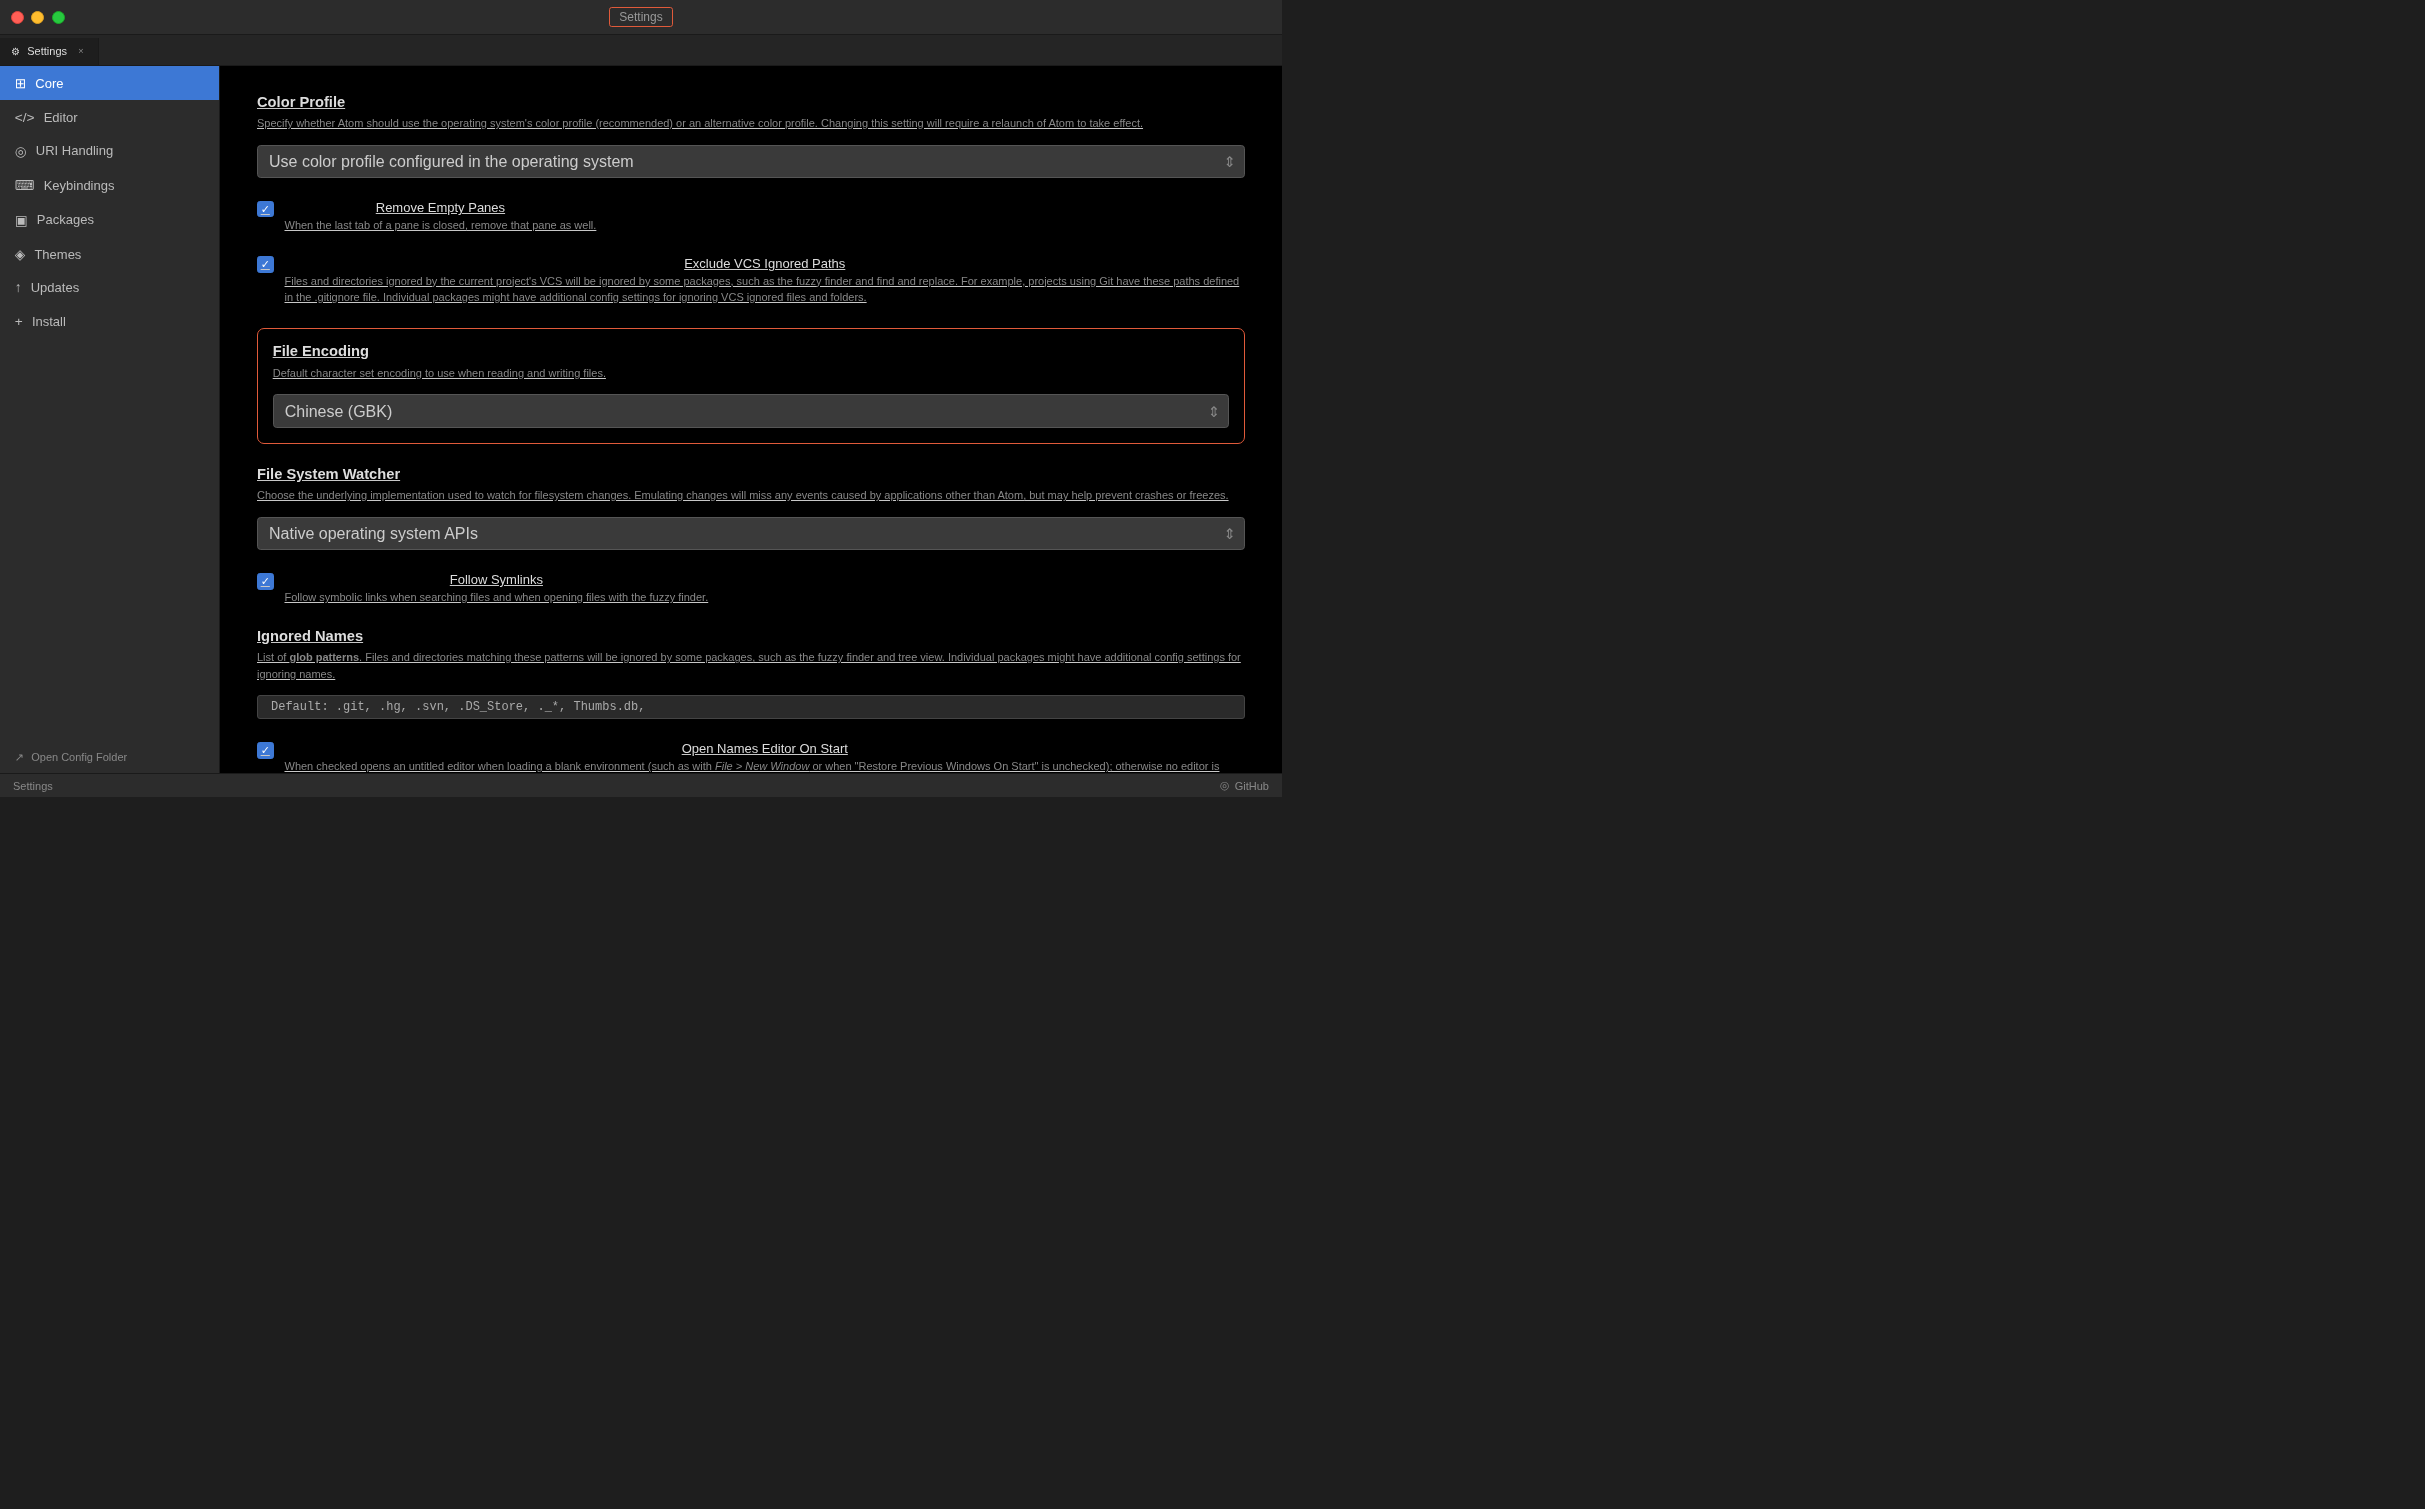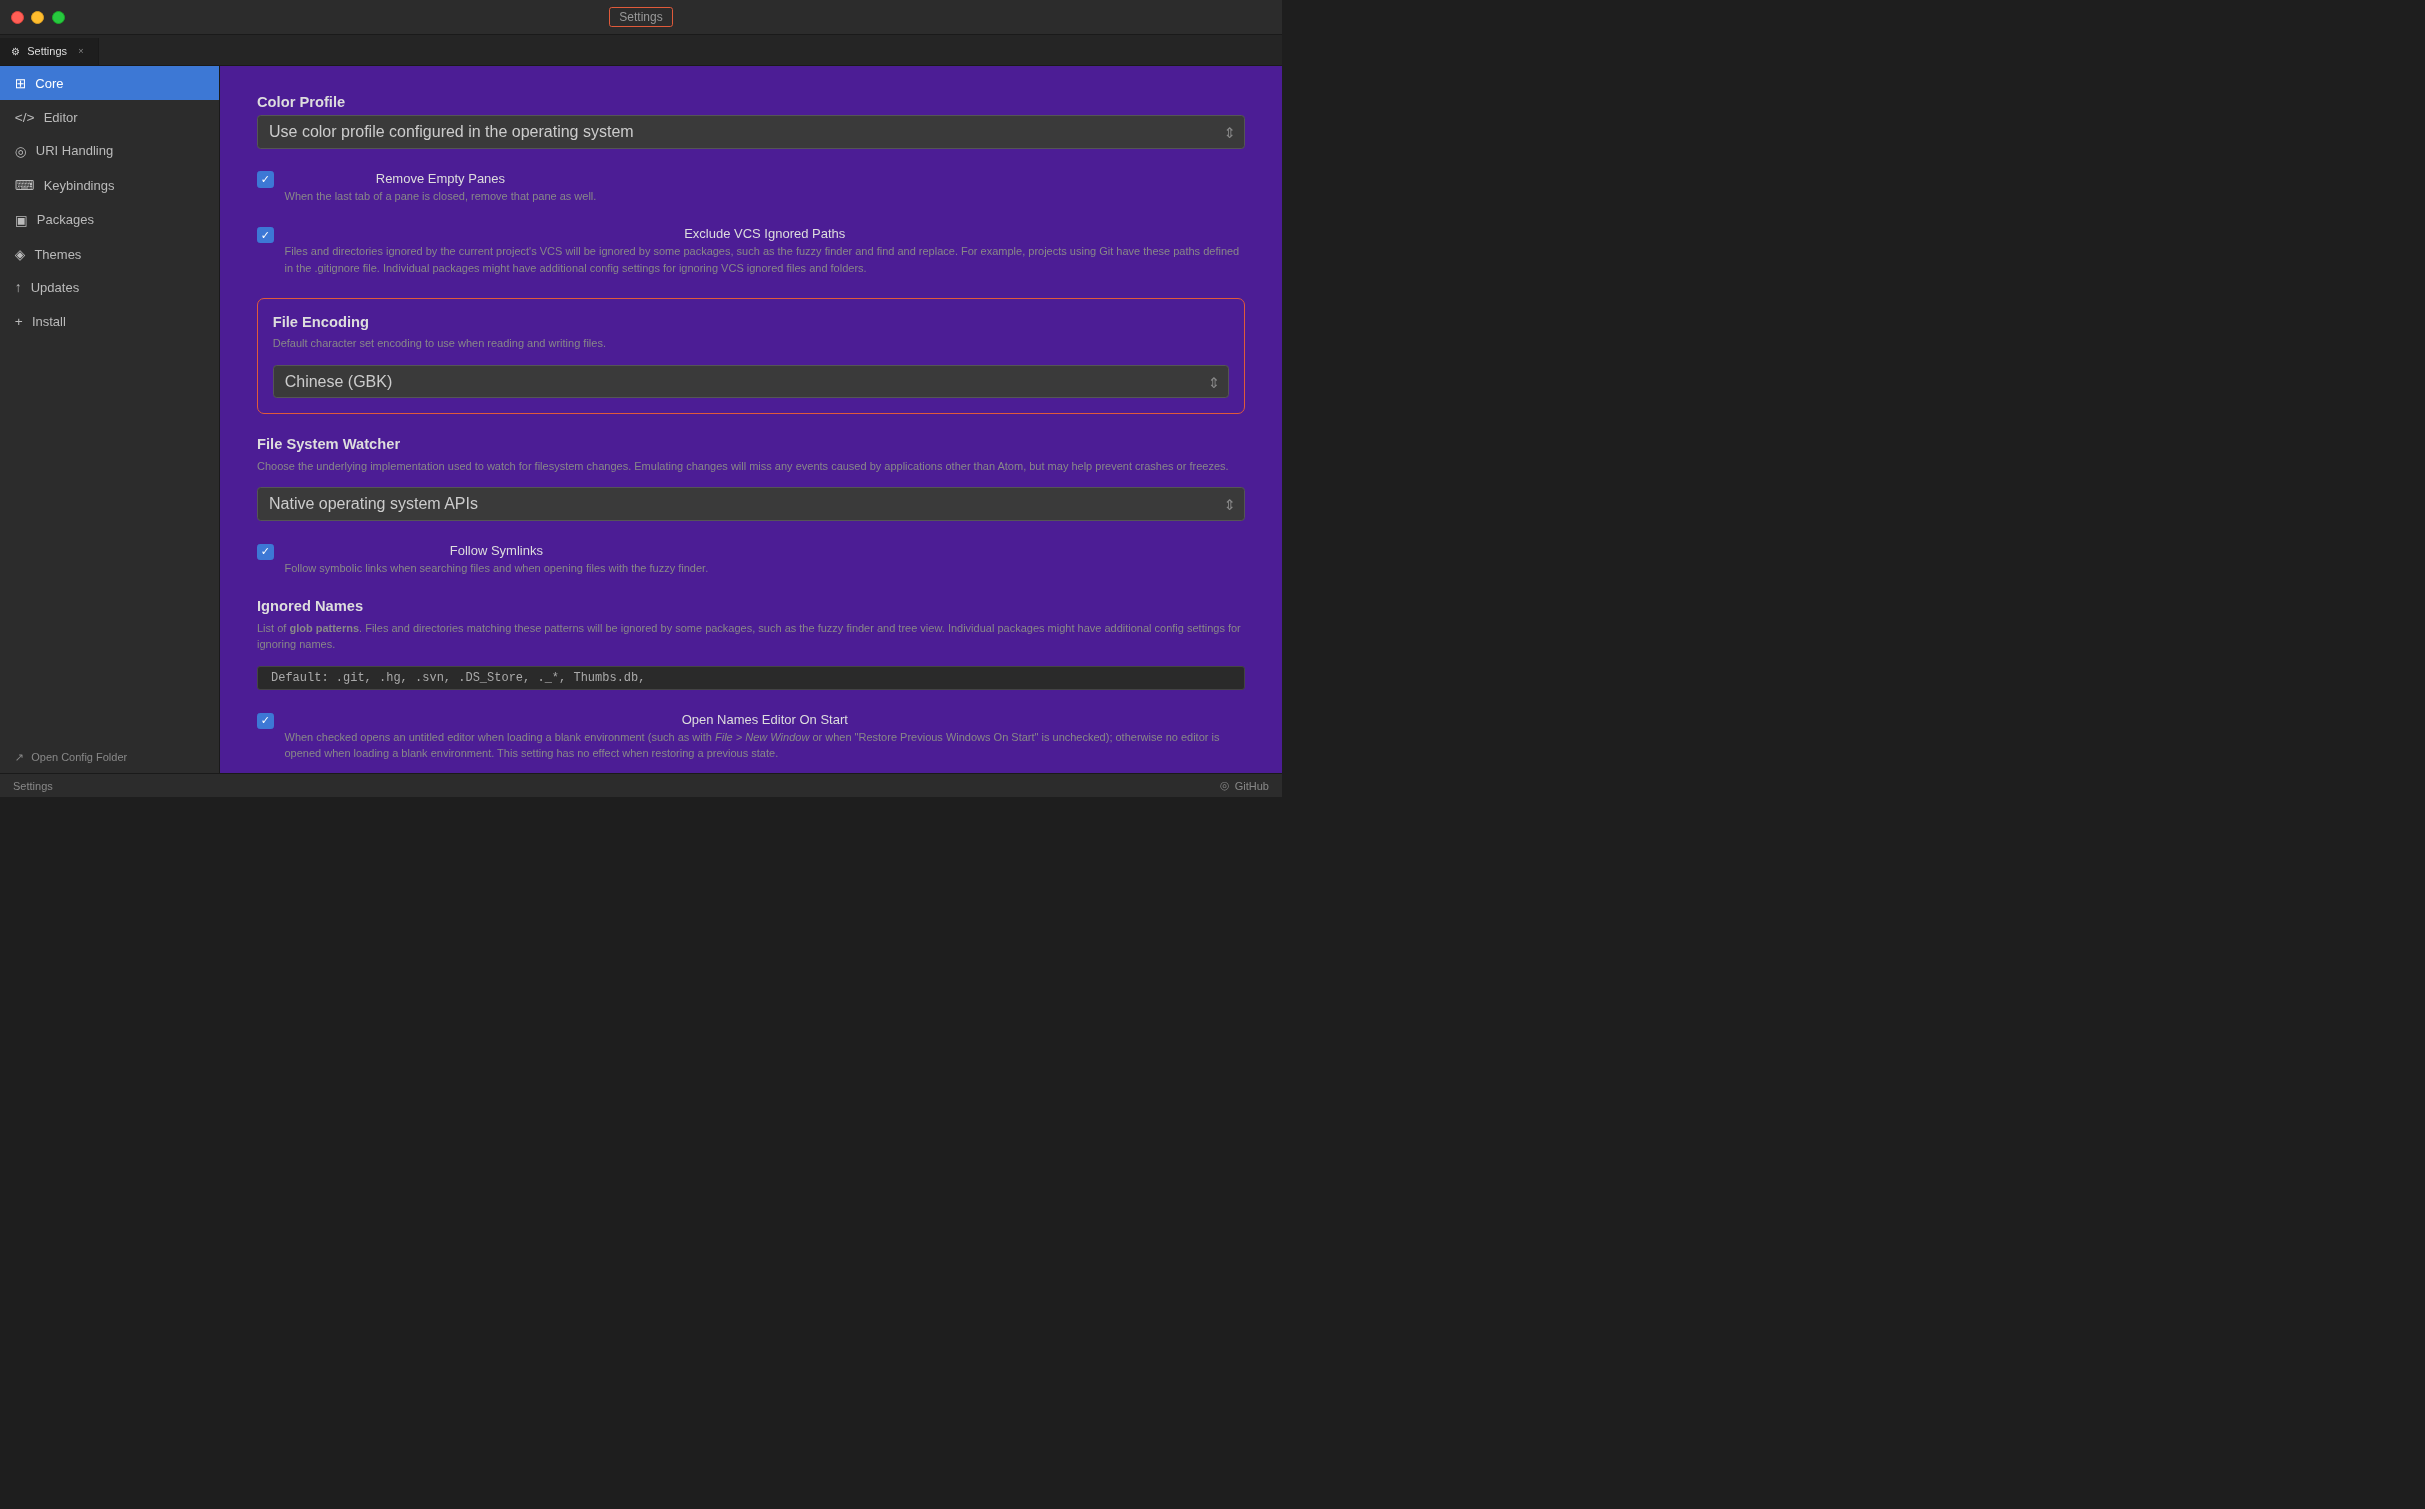--- a/index.html
+++ b/index.html
@@ -123,23 +123,24 @@
       color: #888;
       display: flex;
       align-items: center;
       gap: 7.3px;
       cursor: pointer;
     }
 
     
     .content {
       flex: 1;
-      background: #4c1d95;
+      background: #000000;
       overflow-y: auto;
       padding: 27.5px 37px;
+      text-decoration: underline;
     }
 
     
     .section-title {
       font-size: 14.7px;
       color: #ddd;
       font-weight: 600;
       margin-bottom: 5.5px;
     }
     .section-desc {
@@ -325,20 +326,21 @@
     <div class="open-config">
       <span>↗</span>
       <span>Open Config Folder</span>
     </div>
   </div>
 
   <div class="content">
 
     <div class="section-block">
       <div class="section-title">Color Profile</div>
+      <div class="section-desc">Specify whether Atom should use the operating system's color profile (recommended) or an alternative color profile. Changing this setting will require a relaunch of Atom to take effect.</div>
       <div class="select-wrapper">
         <select class="select-control">
           <option>Use color profile configured in the operating system</option>
         </select>
         <span class="select-arrow">⇕</span>
       </div>
     </div>
 
     <div class="section-block">
       <div class="checkbox-row">

